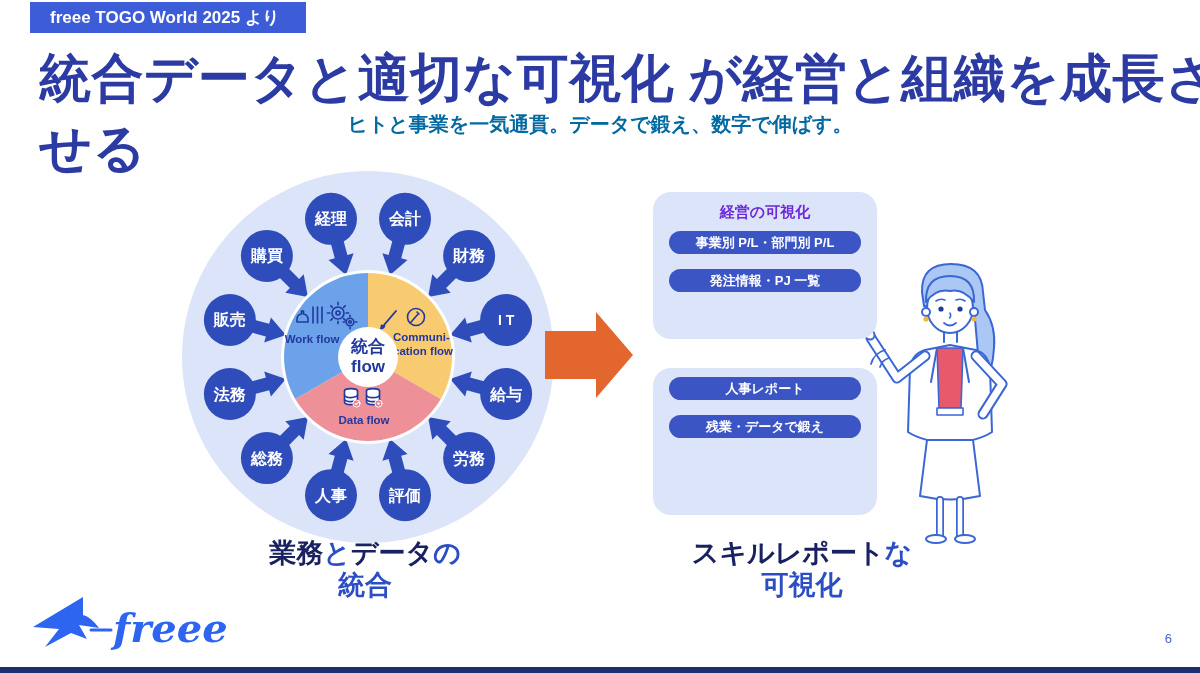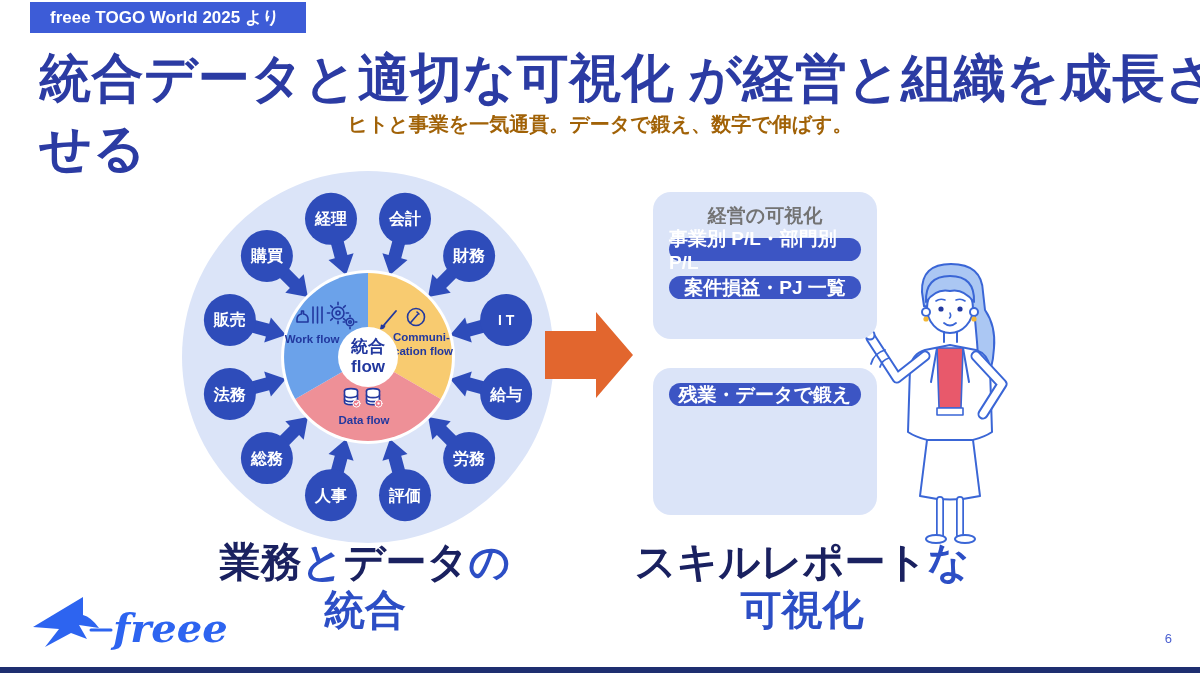--- a/index.html
+++ b/index.html
@@ -3,31 +3,31 @@
 <meta charset="utf-8">
 <style>
   html,body{margin:0;padding:0;background:#fff;}
   .slide{position:relative;width:1200px;height:673px;background:#ffffff;overflow:hidden;
          font-family:"Liberation Sans",sans-serif;}
   .badge{position:absolute;left:30px;top:2px;height:31px;display:flex;align-items:center;
          padding:0 26px 0 20px;background:#3d5cd7;color:#ffffff;font-size:17px;font-weight:bold;}
   .title{position:absolute;left:0;top:44px;width:100%;margin:0;text-align:left;
          font-size:52px;font-weight:bold;color:#2b3ba3;letter-spacing:.5px;padding-left:39px;}
   .subtitle{position:absolute;left:0;top:111px;width:100%;margin:0;text-align:center;
-         font-size:20px;font-weight:bold;color:#a16207;}
+         font-size:20px;font-weight:bold;color:#0369a1;}
   .layer{position:absolute;left:0;top:0;width:1200px;height:673px;pointer-events:none;}
   .card{position:absolute;width:224px;height:147px;background:#dbe4f8;border-radius:18px;}
   .card1{left:653px;top:192px;}
   .card2{left:653px;top:368px;}
-  .card-title{margin:11px 0 0 0;text-align:center;font-size:19px;font-weight:bold;color:#737373;}
+  .card-title{margin:11px 0 0 0;text-align:center;font-size:15px;font-weight:bold;color:#6d28d9;}
   .pill{margin:15px auto 0;width:192px;height:23px;background:#3c55c4;border-radius:12px;
-        color:#ffffff;font-size:19px;font-weight:bold;display:flex;align-items:center;justify-content:center;}
+        color:#ffffff;font-size:13px;font-weight:bold;display:flex;align-items:center;justify-content:center;}
   .pill.first{margin-top:9px;}
   .headline{position:absolute;top:538px;width:400px;text-align:center;
-            font-size:41px;font-weight:bold;line-height:1.18;color:#2c4ec5;}
+            font-size:27px;font-weight:bold;line-height:1.18;color:#2c4ec5;}
   .headline .em{color:#1a2160;}
   .hl-left{left:165px;}
   .hl-right{left:602px;}
   .page-number{position:absolute;right:28px;top:631px;font-size:13px;color:#4a5fd0;}
   .footer-bar{position:absolute;left:0;bottom:0;width:100%;height:6px;background:#1e2f70;}
   svg text{font-family:"Liberation Sans",sans-serif;}
   .sector-label{font-size:11.5px;font-weight:bold;fill:#22389f;}
   .center-label{font-size:17px;font-weight:bold;fill:#22389f;}
   .logo-text{font-family:"DejaVu Serif",serif;font-style:italic;font-weight:bold;font-size:40px;fill:#2d64f0;}
 </style>
@@ -197,24 +197,25 @@
     <g transform="translate(25,585)">
       <path d="M58 12 L8 42 L34 44 L20 62 L46 48 L62 54 L54 40 L74 43 Q66 32 58 30 Z" fill="#2d64f0"></path>
       <path d="M66 45 h20" stroke="#2d64f0" stroke-width="3" stroke-linecap="round"></path>
       <text class="logo-text" x="88" y="57">freee</text>
     </g>
   </svg>
 
   <section class="card card1">
     <h2 class="card-title">経営の可視化</h2>
     <div class="pill first">事業別 P/L・部門別 P/L</div>
-    <div class="pill">案件損益・PJ 一覧</div>
+    <div class="pill">発注情報・PJ 一覧</div>
   </section>
 
   <section class="card card2">
+    <div class="pill first">人事レポート</div>
     <div class="pill">残業・データで鍛え</div>
   </section>
 
   <div class="headline hl-left">
     <div><span class="em">業務</span><span>と</span><span class="em">データ</span><span>の</span></div>
     <div>統合</div>
   </div>
 
   <div class="headline hl-right">
     <div><span class="em">スキルレポート</span><span>な</span></div>

